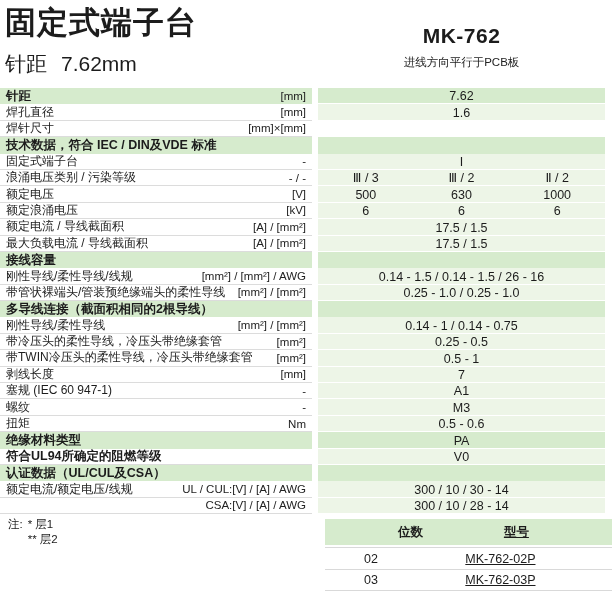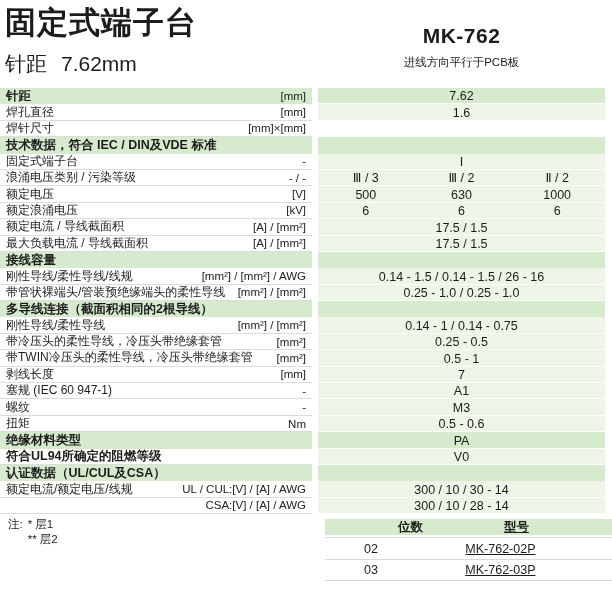--- a/index.html
+++ b/index.html
@@ -31,21 +31,21 @@
   .row.section .cell-left, .row.section .cell-right,
   .row.green .cell-left { background:var(--section-green); }
   .row.green .cell-right { background:var(--section-green); border-bottom:1px solid #ffffff; }
   .row.section .lbl, .row.green .lbl, .row.bold .lbl { font-weight:700; font-size:12.5px; }
 
   
   .footer { position:absolute; left:0; top:514px; width:612px; display:flex; }
   .notes { flex:1; padding:3px 0 0 8px; font-size:11.5px; line-height:15px; display:flex; }
   .note-prefix { margin-right:5px; }
   .order-table { width:287px; margin-left:6px; margin-top:5px; }
-  .order-header { display:flex; height:16px; background:var(--section-green); align-items:center;padding-left:47px; }
+  .order-header { display:flex; height:26px; background:var(--section-green); align-items:center;padding-left:47px; }
   .order-header .oh { font-weight:700; font-size:12.5px; text-align:center; }
   .order-body { margin-top:2px; }
   .order-row { display:flex; height:22px; align-items:center; border-top:1px solid #d9d9d9; }
   .order-row:last-child { border-bottom:1px solid #d9d9d9; }
   .oc { font-size:12.5px; text-align:center; }
   .col-pos { width:32%; }
   .col-model { width:68%; padding-right:28px;text-decoration:underline; }
 </style>
 </head>
 <body>

